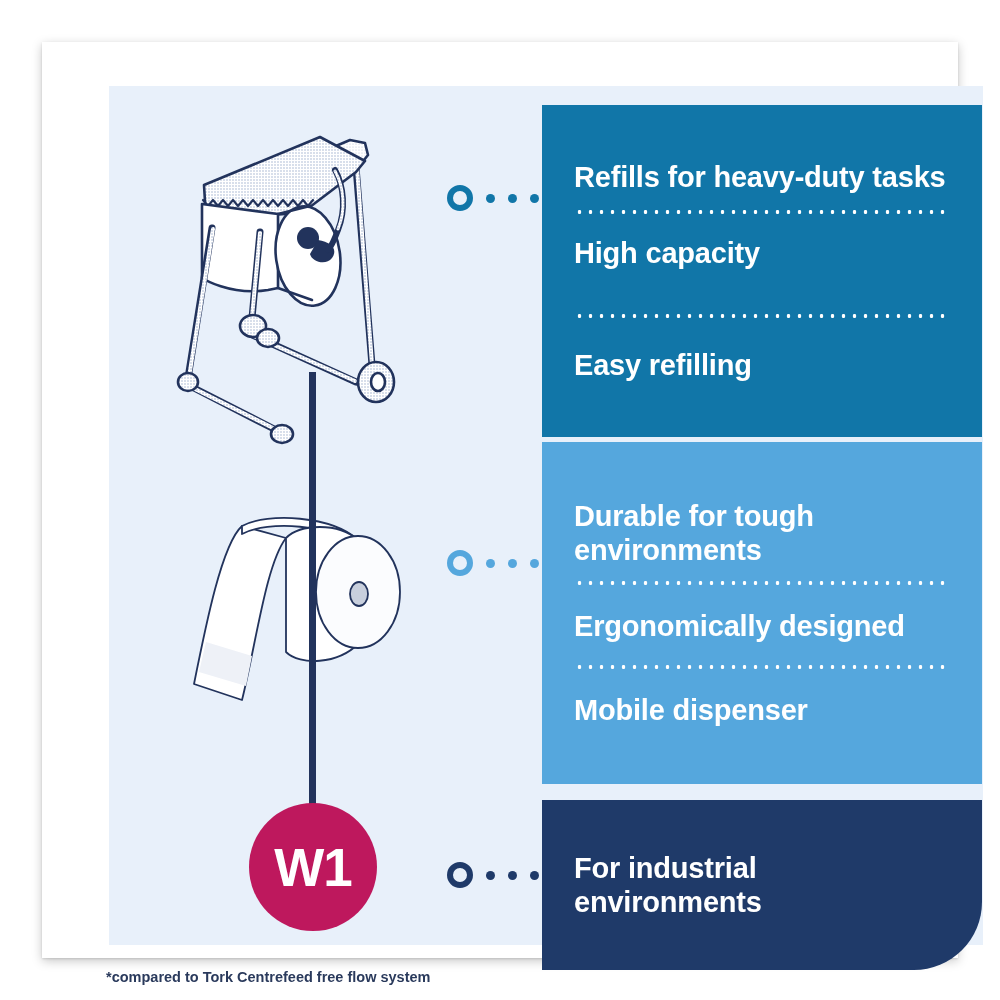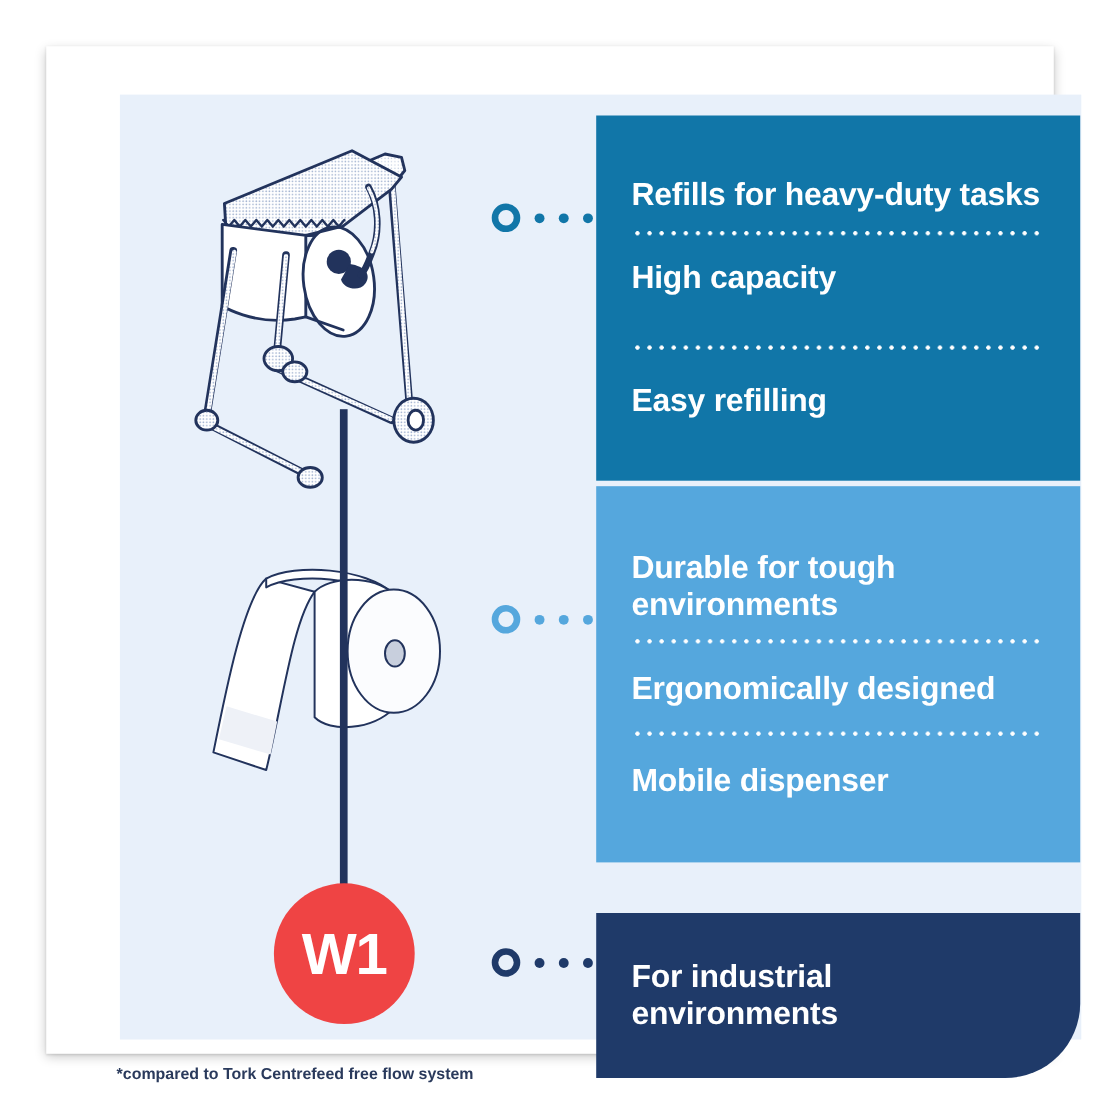--- a/index.html
+++ b/index.html
@@ -20,21 +20,21 @@
     background:#e8f0fa;
   }
 
   
   .panel{position:absolute;left:500px;width:440px;box-sizing:border-box;
          padding:0 32px;color:#ffffff;}
   .panel .inner{height:100%;display:flex;flex-direction:column;justify-content:center;}
 
   #panel-1{top:63px;height:332px;background:#1176a8;}
   #panel-2{top:400px;height:342px;background:#55a7dd;}
-  #panel-3{top:788px;height:150px;background:#1f3a69;border-bottom-right-radius:68px;}
+  #panel-3{top:758px;height:170px;background:#1f3a69;border-bottom-right-radius:68px;}
 
   .feat{font-size:29px;font-weight:bold;line-height:1.18;letter-spacing:-.2px;}
 
   .dotrule{
     height:4px;margin:0;
     background-image:radial-gradient(circle, #ffffff 1.7px, rgba(255,255,255,0) 2.1px);
     background-size:11px 4px;background-repeat:repeat-x;background-position:left center;
   }
 
   
@@ -53,21 +53,21 @@
   #conn-1{left:405px;top:143px;}
   #conn-2{left:405px;top:508px;}
   #conn-3{left:405px;top:820px;}
 
   
   #spine{position:absolute;left:267px;top:330px;width:7px;height:452px;background:#22335c;}
 
   
   #w1{
     position:absolute;left:207px;top:761px;width:128px;height:128px;border-radius:50%;
-    background:#ef4444;color:#fff;display:flex;align-items:center;justify-content:center;
+    background:#be185d;color:#fff;display:flex;align-items:center;justify-content:center;
     font-size:53px;font-weight:bold;letter-spacing:-1px;
   }
 
   
   #footnote{position:absolute;left:64px;top:927px;font-size:14.5px;color:#2a3a5c;
             font-family:"Liberation Sans",sans-serif;font-weight:bold;}
 
   
   #dispenser{position:absolute;left:118px;top:68px;width:260px;height:340px;}
   #roll{position:absolute;left:140px;top:462px;width:240px;height:210px;}

